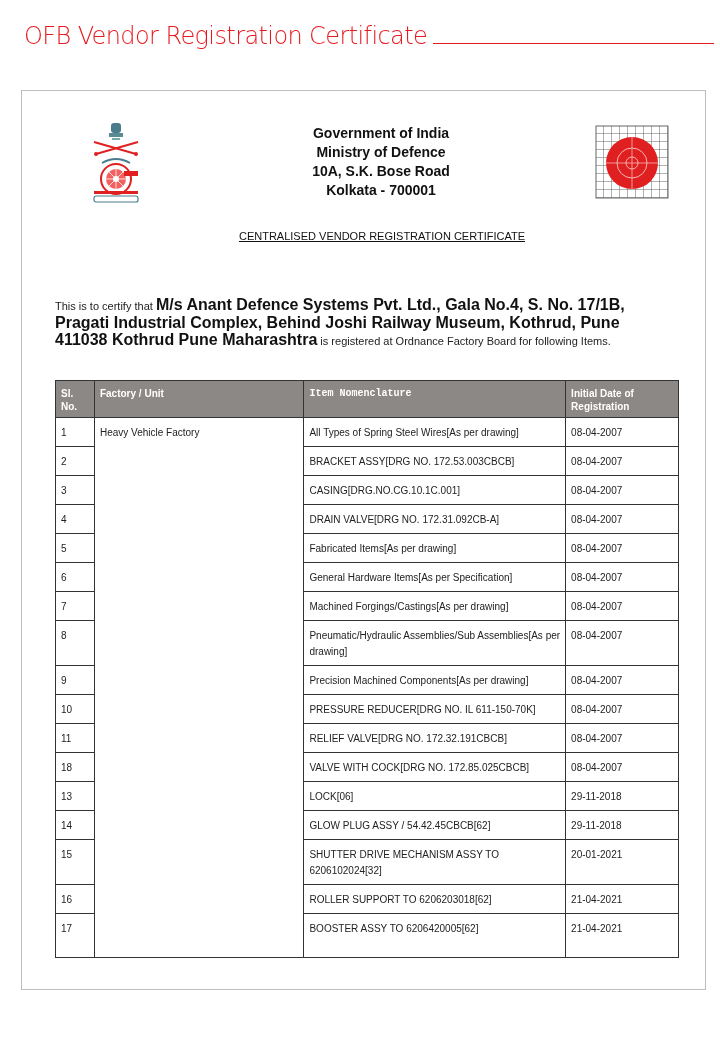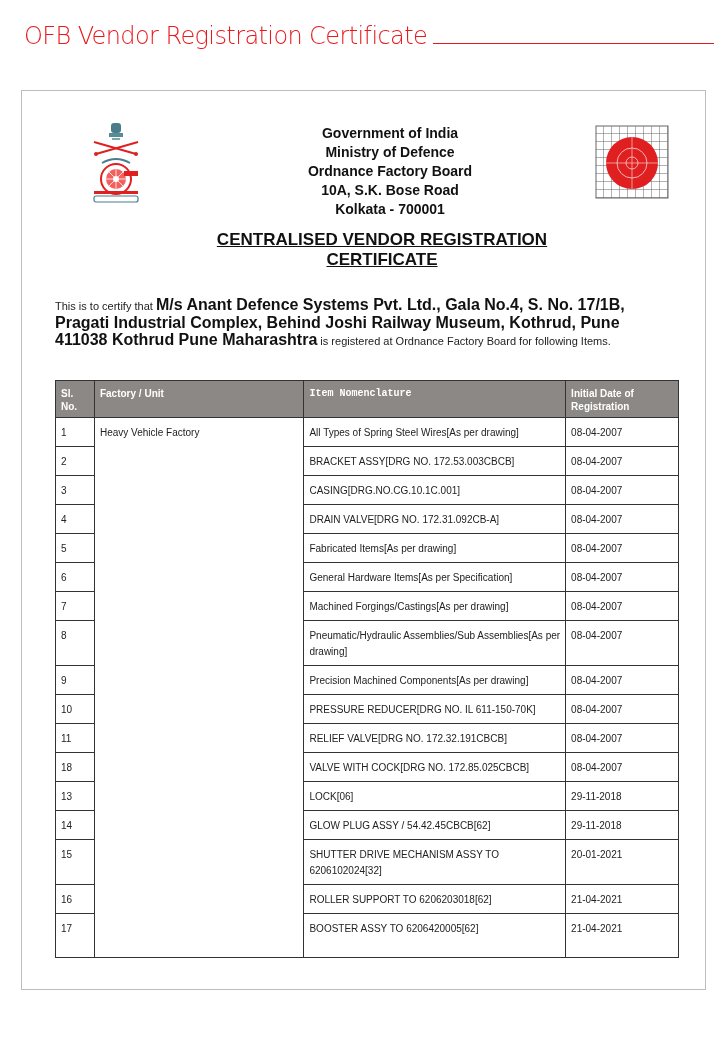--- a/index.html
+++ b/index.html
@@ -19,26 +19,26 @@
 
   .cert-frame {
     position: absolute; left: 21px; top: 90px; width: 685px; height: 900px;
     border: 1px solid #bdbdbd; background: #fff;
   }
 
   .logo-left { position: absolute; left: 68px; top: 30px; width: 52px; height: 84px; }
   .logo-right { position: absolute; left: 573px; top: 34px; width: 76px; height: 76px; }
 
   .org-block {
-    position: absolute; left: 208px; top: 33px; width: 320px; text-align: center;
+    position: absolute; left: 199px; top: 33px; width: 320px; text-align: center;
     font-weight: bold; font-size: 14px; line-height: 19px; color: #111;
   }
   .cert-title {
     position: absolute; left: 150px; top: 139px; width: 420px; text-align: center;
-    font-weight: bold; font-size: 17px; text-decoration: underline; color: #111;
+    font-weight: normal; font-size: 11px; text-decoration: underline; color: #111;
   }
 
   .intro {
     position: absolute; left: 33px; top: 206px; width: 620px;
     font-size: 11px; line-height: 16.5px; color: #222;
   }
   .intro b { font-weight: bold; font-size: 16px; color: #111; }
 
   table.items {
     position: absolute; left: 33px; top: 289px; width: 624px;
@@ -94,21 +94,20 @@
       <rect x="34" y="50" width="14" height="5" fill="#e02020"></rect>
       <rect x="4" y="70" width="44" height="3" fill="#e02020"></rect>
 
       <rect x="4" y="75" width="44" height="6" rx="2" fill="none" stroke="#4a7d8c" stroke-width="1.2"></rect>
     </svg>
   </div>
 
   <div class="org-block">
     <div>Government of India</div>
     <div>Ministry of Defence</div>
-    <div>Ordnance Factory Board</div>
     <div>10A, S.K. Bose Road</div>
     <div>Kolkata - 700001</div>
   </div>
 
   <div class="logo-right">
     <svg width="76" height="76" viewBox="0 0 76 76">
       <defs>
         <pattern id="grid" width="8" height="8" patternUnits="userSpaceOnUse">
           <path d="M8 0 L0 0 0 8" fill="none" stroke="#666" stroke-width="1"></path>
         </pattern>

